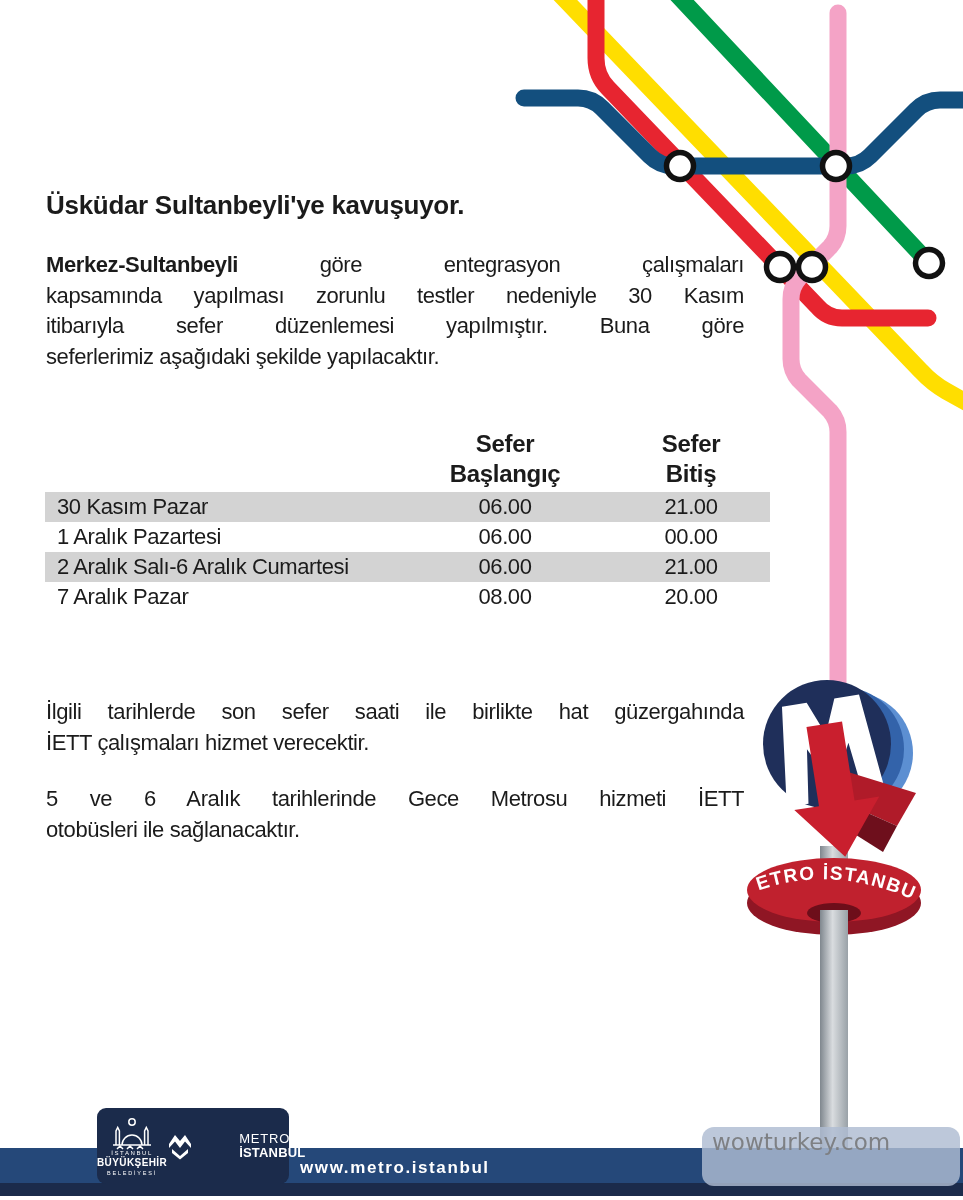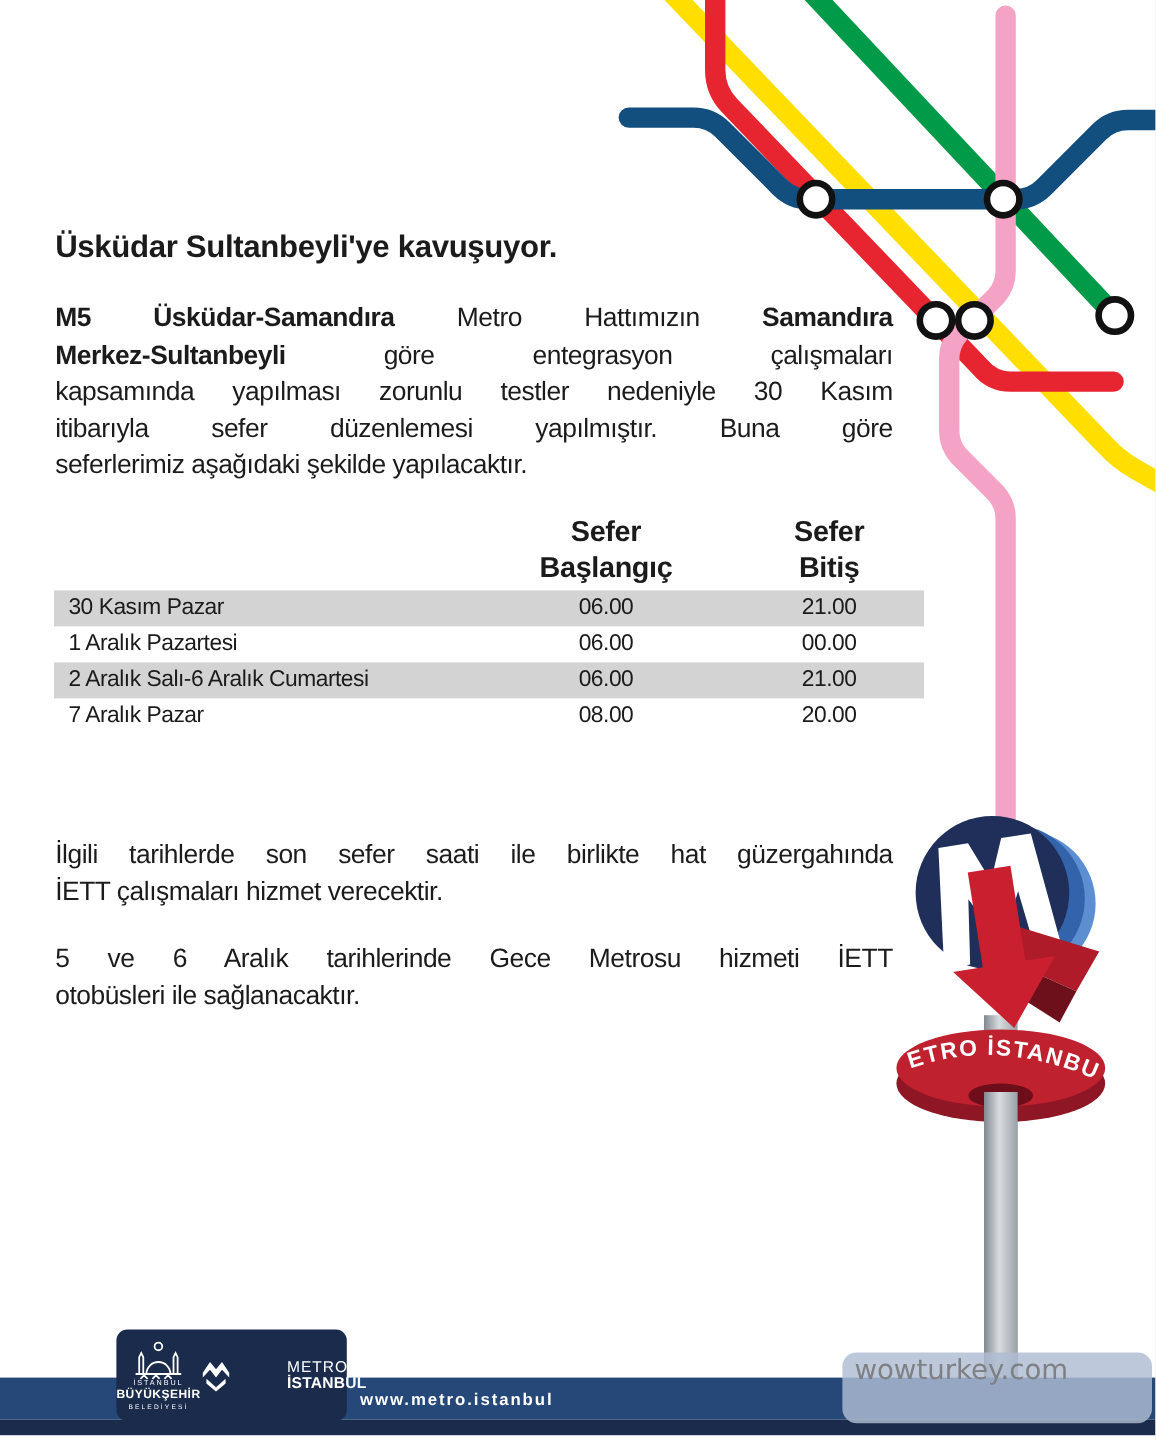--- a/index.html
+++ b/index.html
@@ -28,36 +28,36 @@
 
   
   .thead{
     position:absolute;z-index:2;width:250px;text-align:center;
     font-size:24px;font-weight:bold;line-height:30px;letter-spacing:-0.3px;
   }
   .thead.c1{left:380px;top:429px;}
   .thead.c2{left:566px;top:429px;}
   .trow{
     position:absolute;left:45px;width:725px;height:30px;z-index:2;
-    font-size:19px;line-height:30px;letter-spacing:-0.4px;
+    font-size:22px;line-height:30px;letter-spacing:-0.4px;
   }
   .trow.gray{background:#d3d3d3;}
   .trow .lbl{position:absolute;left:12px;white-space:nowrap;}
   .trow .st{position:absolute;left:390px;width:140px;text-align:center;}
   .trow .en{position:absolute;left:576px;width:140px;text-align:center;}
   .r0{top:492px;} .r1{top:522px;} .r2{top:552px;} .r3{top:582px;}
 
   
   .band{
     position:absolute;left:0;top:1148px;width:963px;height:35px;
     background:#254879;z-index:1;
   }
   .band-url{
     position:absolute;left:300px;top:10px;color:#ffffff;
-    font-size:14px;font-weight:bold;letter-spacing:1.6px;
+    font-size:17px;font-weight:bold;letter-spacing:1.6px;
   }
   .bottombar{
     position:absolute;left:0;top:1183px;width:963px;height:13px;
     background:#1b2b4b;z-index:1;
   }
   .footer-box{
     position:absolute;left:97px;top:1108px;width:192px;height:76px;
     background:#1b2b4b;border-radius:9px;z-index:2;
     display:flex;align-items:center;justify-content:space-evenly;color:#fff;
   }
@@ -128,21 +128,20 @@
       <path id="discArc" d="M 752,893 Q 830,862 916,901" fill="none"></path>
       <text font-size="19" font-weight="bold" fill="#ffffff" letter-spacing="1.5">
         <textPath href="#discArc" startOffset="50%" text-anchor="middle">METRO İSTANBUL</textPath>
       </text>
     </g>
   </svg>
 
   <div class="headline">Üsküdar Sultanbeyli'ye kavuşuyor.</div>
 
   <div class="para p1">
-    <div class="jline"><span class="b">M5 Üsküdar-Samandıra</span><span> Metro Hattımızın </span><span class="b">Samandıra</span></div>
     <div class="jline"><span class="b">Merkez-Sultanbeyli</span><span> göre entegrasyon çalışmaları</span></div>
     <div class="jline">kapsamında yapılması zorunlu testler nedeniyle 30 Kasım</div>
     <div class="jline">itibarıyla sefer düzenlemesi yapılmıştır. Buna göre</div>
     <div class="jlast">seferlerimiz aşağıdaki şekilde yapılacaktır.</div>
   </div>
 
   <div class="thead c1">
     <div>Sefer</div>
     <div>Başlangıç</div>
   </div>

